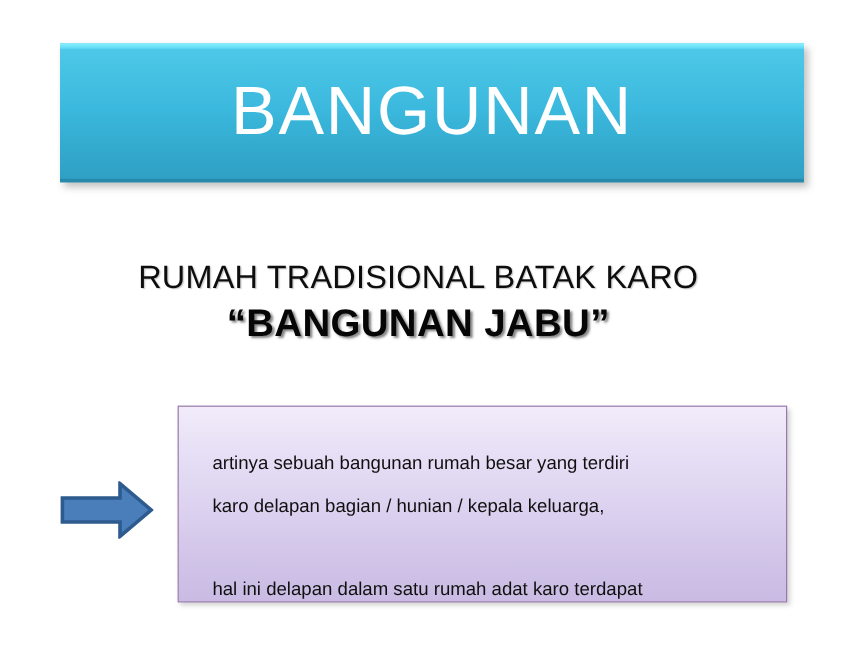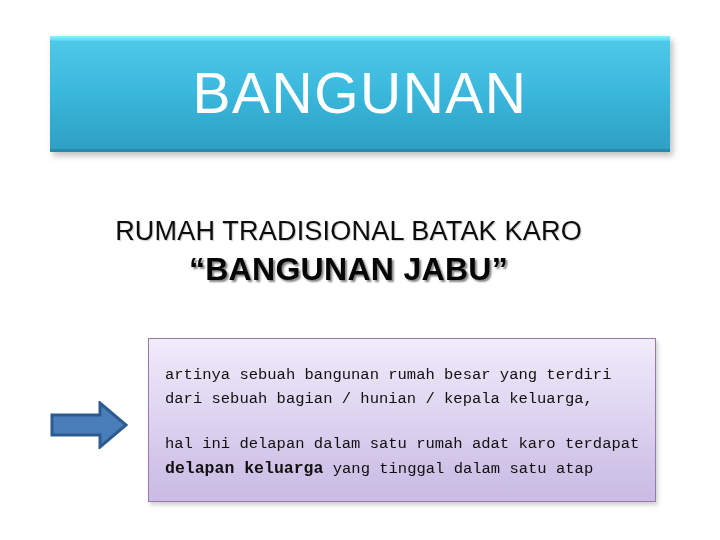--- a/index.html
+++ b/index.html
@@ -124,23 +124,22 @@
                 #d2c5e9 76%,
                 #c9bbe3 100%);
     box-shadow: 2px 3px 4px rgba(140,140,140,0.40);
     padding: 22px 14px 0 12px;
   }
 
   .content-para {
     color: #101010;
     font-size: 15.5px;
     line-height: 1.30;
-    margin: 4px;
+    margin: 16px;
     white-space: nowrap;
-    font-family: Liberation Mono, monospace;
   }
 
   .content-gap {
     height: 17px;
   }
 
   .content-bold {
     font-weight: bold;
     font-size: 16.5px;
   }
@@ -160,21 +159,20 @@
   </div>
 
   <div class="arrow">
     <svg width="78" height="48" viewBox="0 0 78 48">
       <polygon points="2,14 50,14 50,2 76,24 50,46 50,34 2,34" fill="#4a7ebb" stroke="#2e5b8f" stroke-width="3" stroke-linejoin="miter"></polygon>
     </svg>
   </div>
 
   <div class="content-box">
     <p class="content-para">artinya sebuah bangunan rumah besar yang terdiri</p>
-    <p class="content-para">dari sebuah bagian / hunian / kepala keluarga,</p>
+    <p class="content-para">karo delapan bagian / hunian / kepala keluarga,</p>
 
     <div class="content-gap"></div>
 
     <p class="content-para">hal ini delapan dalam satu rumah adat karo terdapat</p>
-    <p class="content-para"><span class="content-bold">delapan keluarga</span><span> yang tinggal dalam satu atap</span></p>
   </div>
 
 </div>
 
 </body></html>

